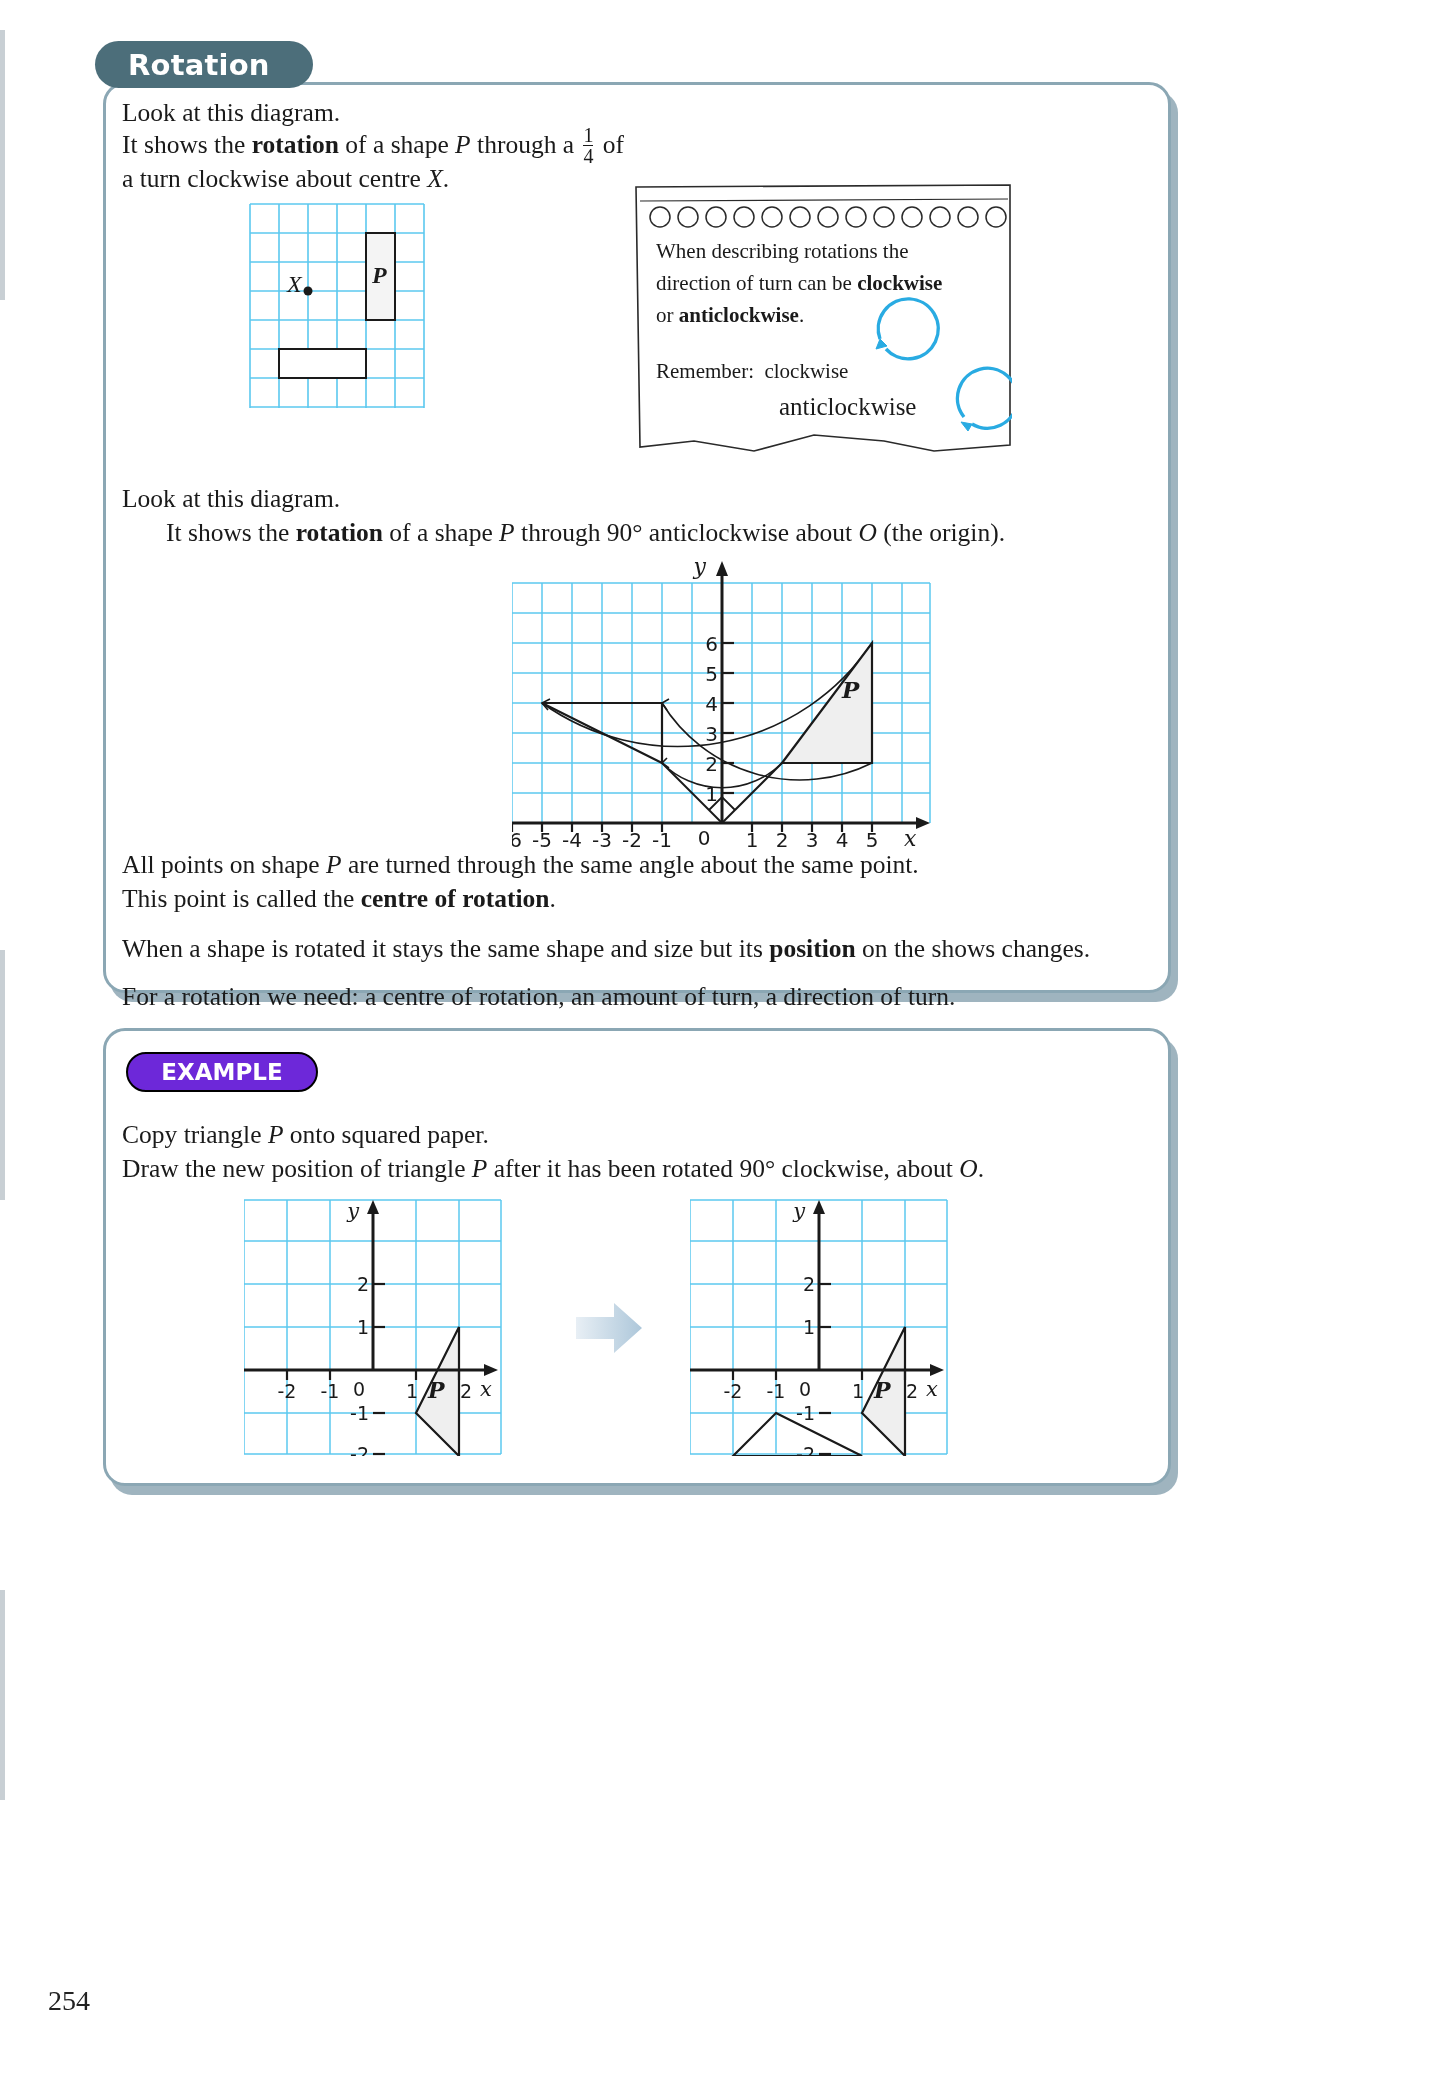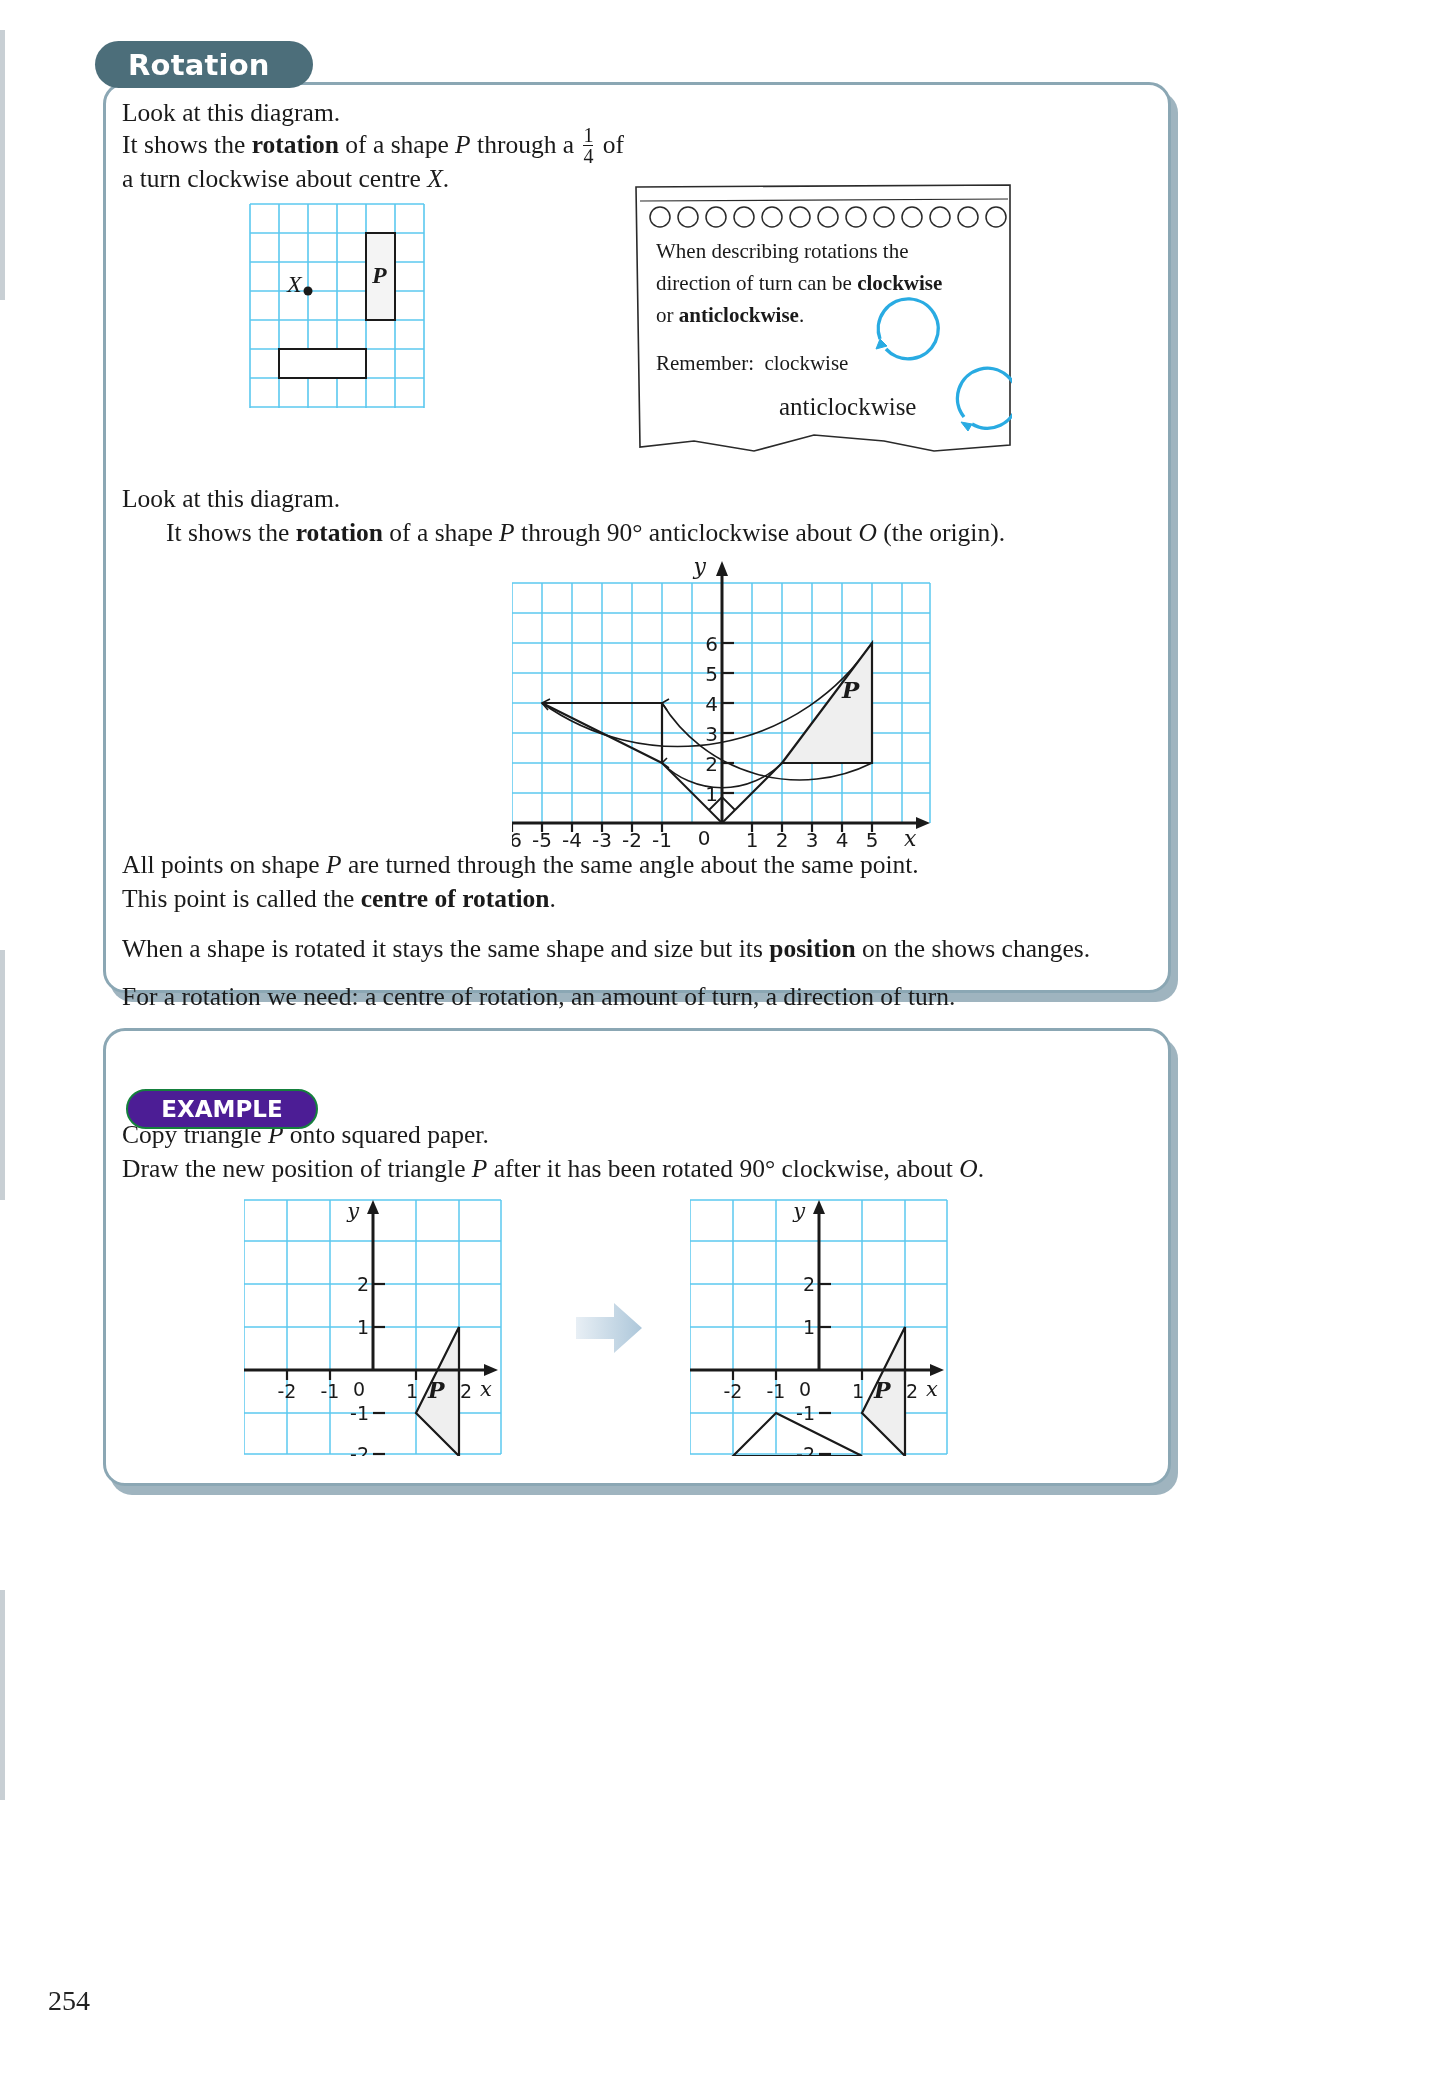--- a/index.html
+++ b/index.html
@@ -40,30 +40,29 @@
     display:flex;align-items:center;
     padding-left:33px;
     box-sizing:border-box;
     z-index:6;
   }
   .tab-example{
     position:absolute;
     left:126px;top:1052px;
     width:192px;height:40px;
     border-radius:21px;
-    background:#4c1d95;
-    border:2px solid #15803d;
+    background:#6d28d9;
+    border:2px solid #000000;
     color:#ffffff;
     font-family:"DejaVu Sans",sans-serif;
     font-weight:bold;
     font-size:23px;
     display:flex;align-items:center;justify-content:center;
     box-sizing:border-box;
     z-index:6;
-    margin-top:37px;
   }
 
   
   .txt{position:absolute;font-size:25.5px;line-height:34px;white-space:nowrap;}
   .txt b{font-weight:bold;}
   .txt i{font-style:italic;}
   .frac{
     display:inline-block;
     vertical-align:-10px;
     text-align:center;
@@ -163,21 +162,21 @@
 
       <g>
         <path d="M330,234 A30,30 0 1 1 338,241" fill="none" stroke="#29ABE2" stroke-width="3.4"></path>
         <path d="M338,241 L327,239 L334,248 Z" fill="#29ABE2" stroke="#29ABE2" stroke-width="1"></path>
       </g>
     </svg>
     <div style="position:absolute;left:22px;top:52px;font-size:21px;line-height:32px;white-space:nowrap;">
       <div><span>When describing rotations the</span></div>
       <div><span>direction of turn can be </span><b>clockwise</b></div>
       <div><span>or </span><b>anticlockwise</b><span>.</span></div>
-      <div style="margin-top:16px;"><span>Remember:</span>&nbsp;&nbsp;<span>clockwise</span></div>
+      <div style="margin-top:24px;"><span>Remember:</span>&nbsp;&nbsp;<span>clockwise</span></div>
     </div>
     <div style="position:absolute;left:145px;top:210px;font-size:25px;white-space:nowrap;">anticlockwise</div>
   </div>
 
   <div class="txt" style="left:122px;top:482px;">
     <span>Look at this diagram.</span>
   </div>
   <div class="txt" style="left:122px;top:516px;margin-left:44px;">
     <span>It shows the </span><b>rotation</b><span> of a shape </span><i>P</i><span> through 90° anticlockwise about </span><i>O</i><span> (the origin).</span>
   </div>

